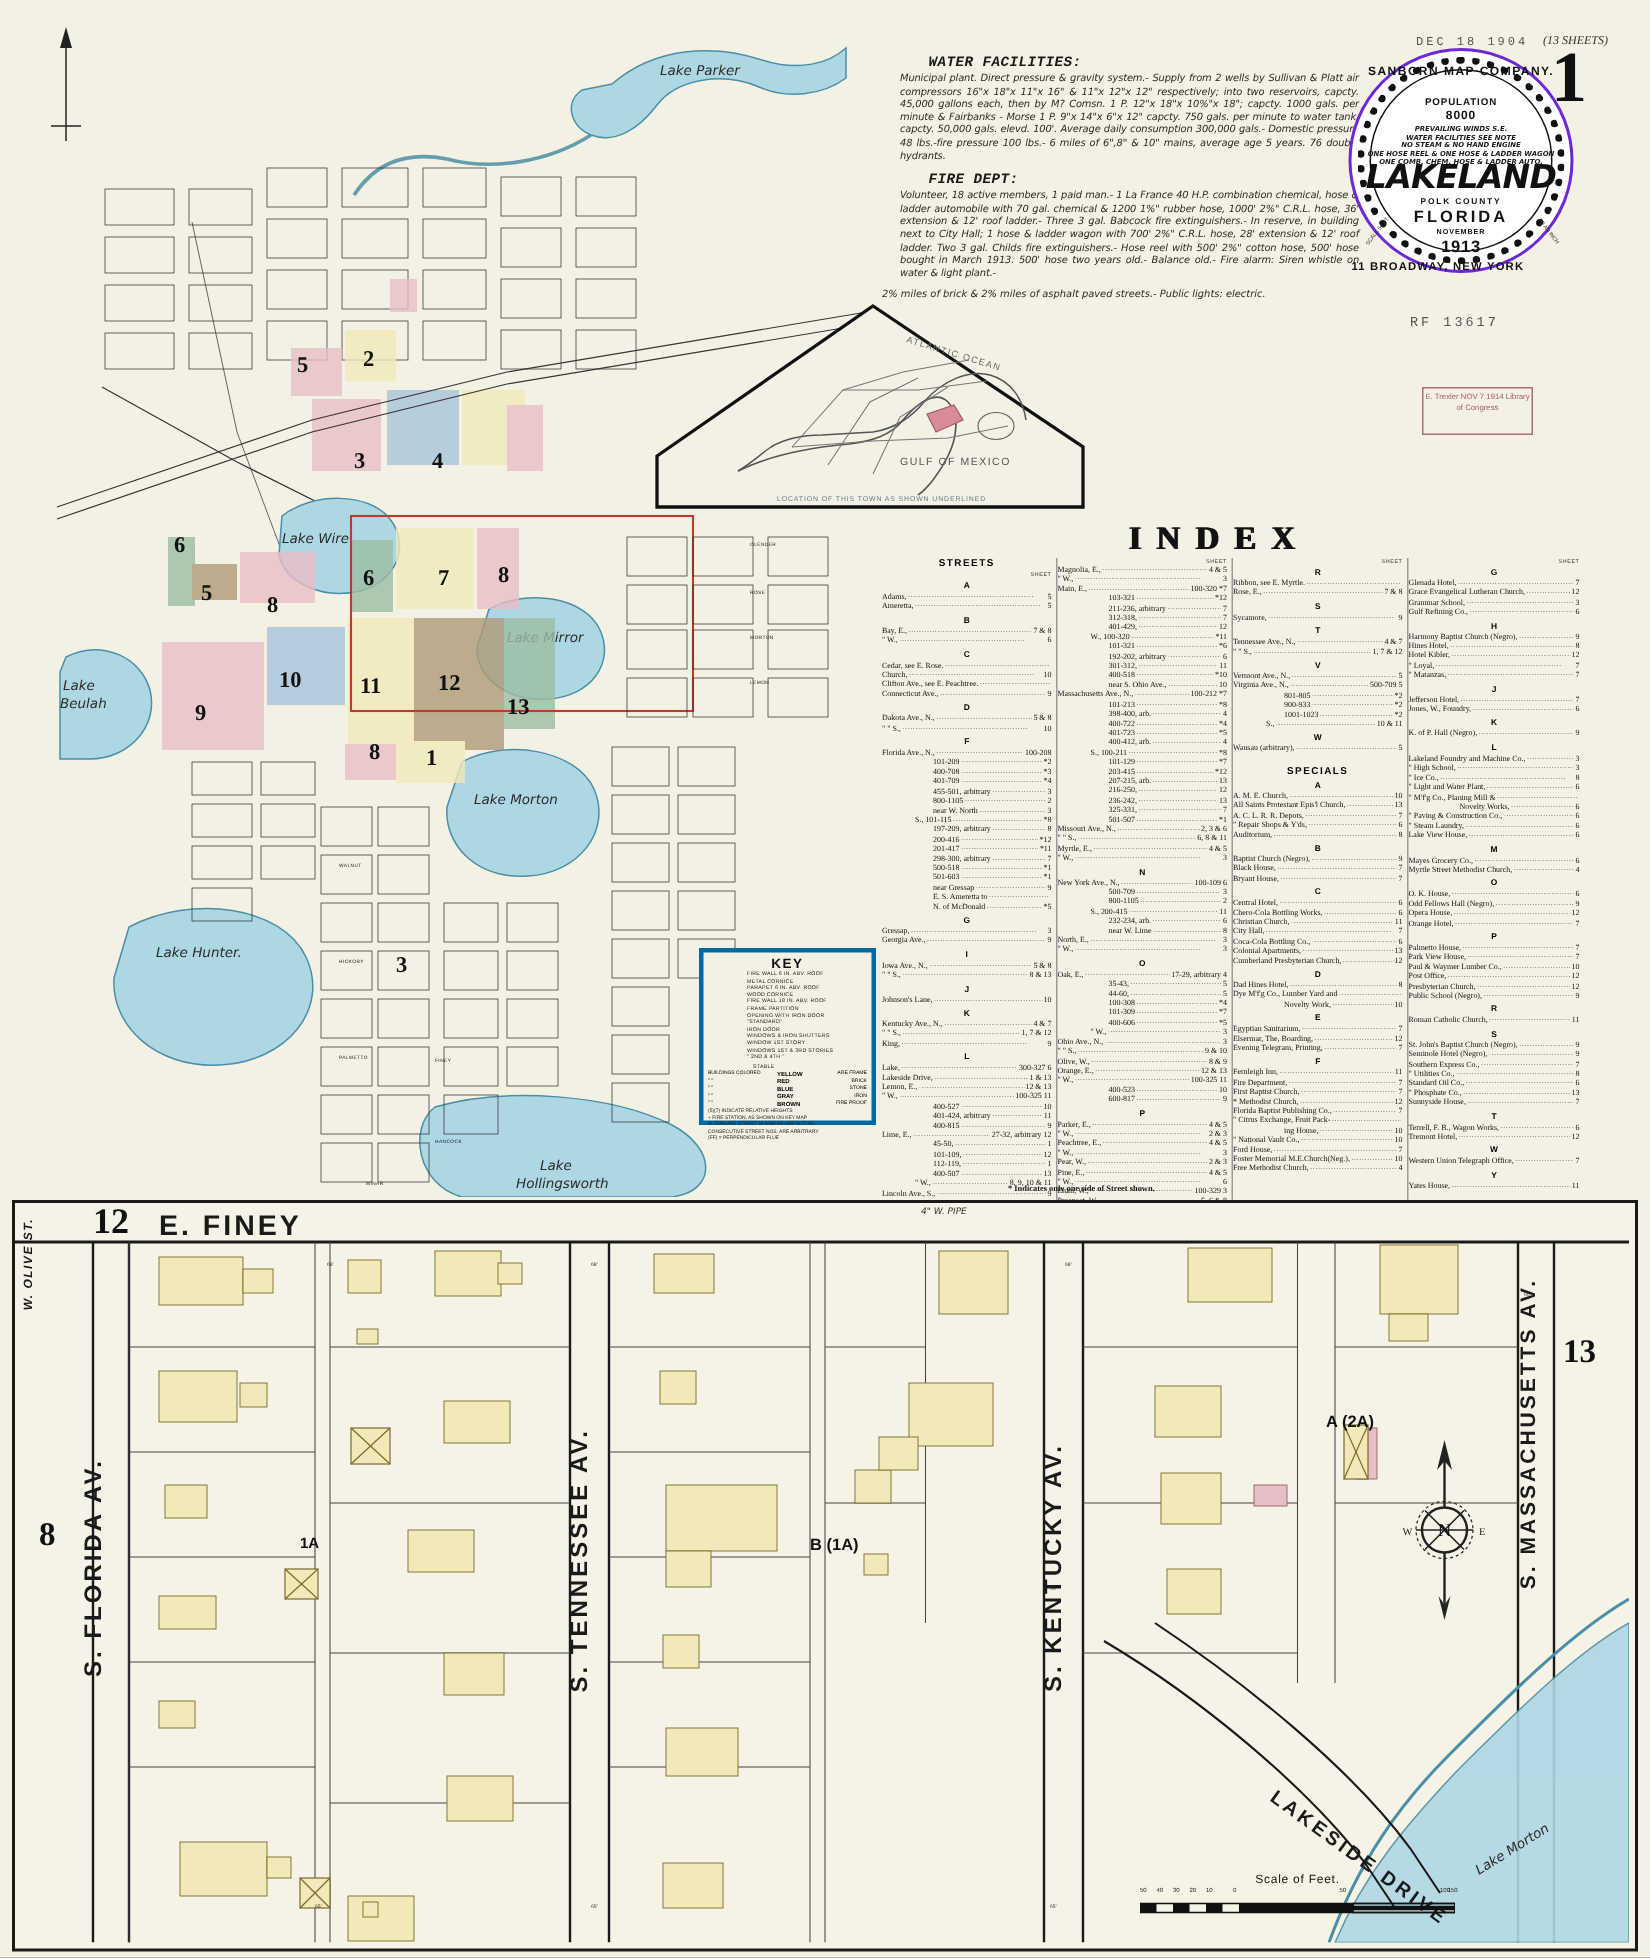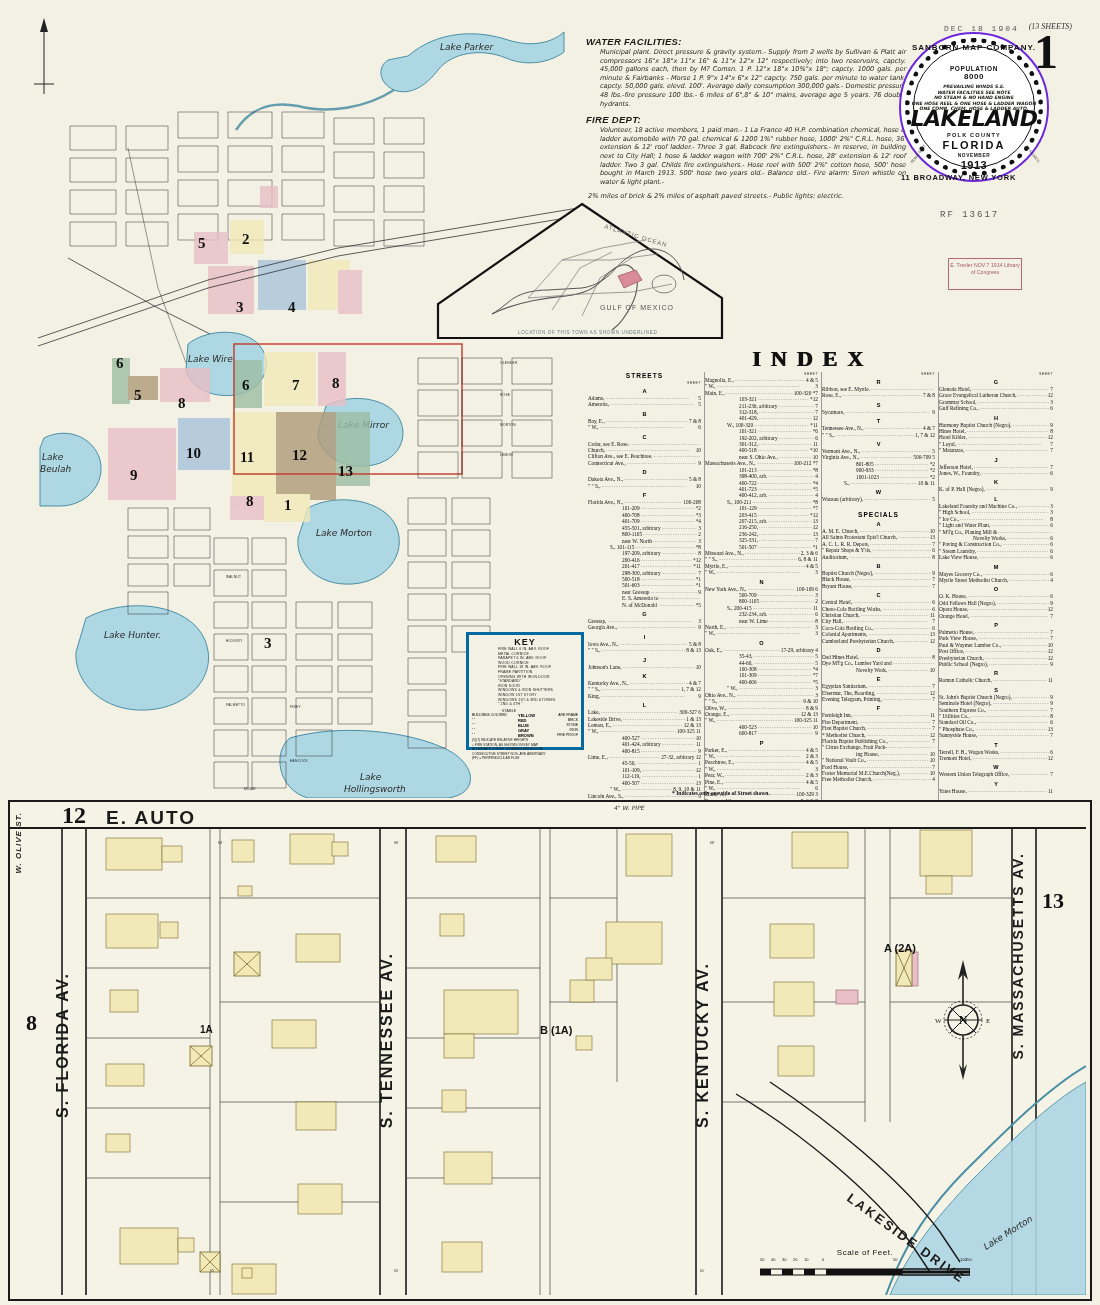--- a/index.html
+++ b/index.html
@@ -5,22 +5,22 @@
 <style>
   html,body{margin:0;padding:0;background:#888;}
   body{font-family:"Liberation Serif",serif;}
   #page{position:relative;width:1100px;height:1305px;background:#f3f1e4;overflow:hidden;}
 
   
   .abs{position:absolute;}
 
   
   #notes{left:586px;top:36px;width:320px;}
-  .note-head{font-family:Liberation Sans, sans-serif;font-style:italic;font-weight:bold;
-             font-size:9.5px;letter-spacing:.3px;color:#1a1a16;}
+  .note-head{font-family:Liberation Mono, monospace;font-style:italic;font-weight:bold;
+             font-size:9.5px;letter-spacing:.3px;color:#1a1a16;margin-left:33px;}
   .note-body{font-family:"DejaVu Sans",sans-serif;font-style:italic;font-size:6.6px;
              line-height:8.6px;color:#2a2a24;margin:1px 0 6px 14px;
              text-align:justify;letter-spacing:-.1px;}
   .note-tail{font-family:"DejaVu Sans",sans-serif;font-style:italic;font-size:6.6px;
              line-height:8.6px;color:#2a2a24;margin:6px 0 0 2px;}
 
   
   #seal{left:899px;top:32px;width:146px;height:146px;border-radius:50%;
         border:2px solid #6d28d9;background:#ffffff;}
   #seal .ring{position:absolute;inset:4px;border-radius:50%;
@@ -1666,21 +1666,21 @@
           <text x="384" y="42">68'</text>
         <text x="700" y="42">68'</text>
           <text x="690" y="258">65'</text>
         <text x="690" y="470">65'</text>
           <text x="200" y="470">65'</text>
         <text x="384" y="470">65'</text>
           <text x="1006" y="62">60'</text>
       </g>
     </svg>
 
-    <div class="stname" style="left:96px;top:5px;font-size:19px;">E. AUTO</div>
+    <div class="stname" style="left:96px;top:5px;font-size:19px;">E. FINEY</div>
     <div class="sheetmark" style="left:52px;top:0px;">12</div>
     <div class="sheetmark" style="left:1032px;top:86px;font-size:22px;">13</div>
     <div class="sheetmark" style="left:16px;top:208px;font-size:22px;">8</div>
 
     <div class="stname vert" style="left:44px;top:170px;font-size:16px;">S. FLORIDA AV.</div>
     <div class="stname vert" style="left:368px;top:150px;font-size:16px;">S. TENNESSEE AV.</div>
     <div class="stname vert" style="left:684px;top:160px;font-size:16px;">S. KENTUCKY AV.</div>
     <div class="stname vert" style="left:1000px;top:50px;font-size:14px;">S. MASSACHUSETTS AV.</div>
     <div class="stname vert" style="left:4px;top:10px;font-size:8px;letter-spacing:1px;font-style:italic;">W. OLIVE ST.</div>
 

